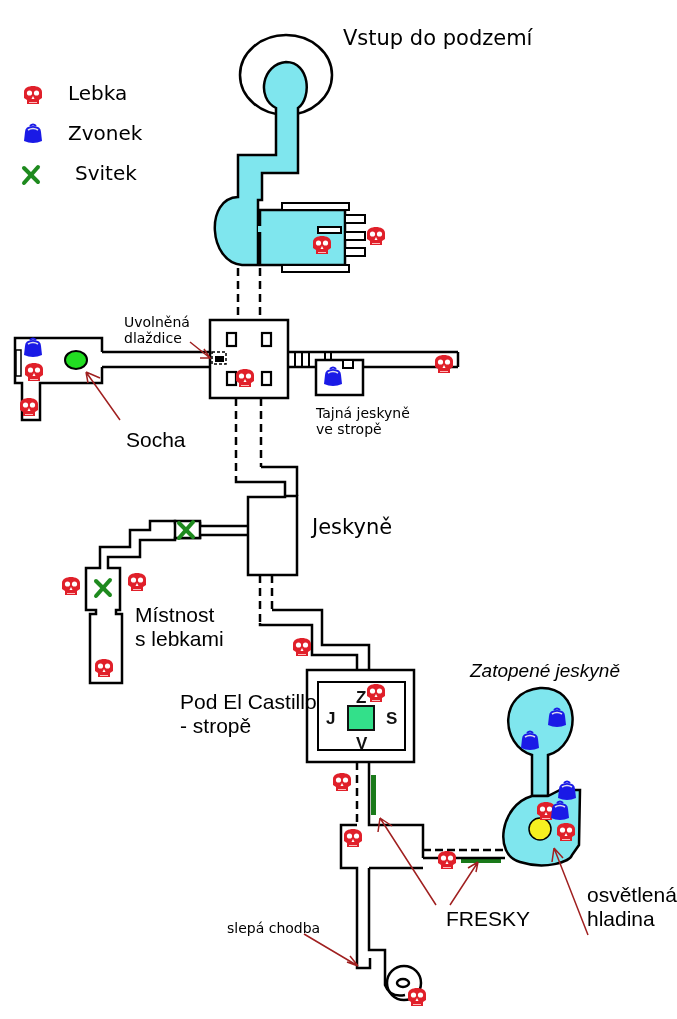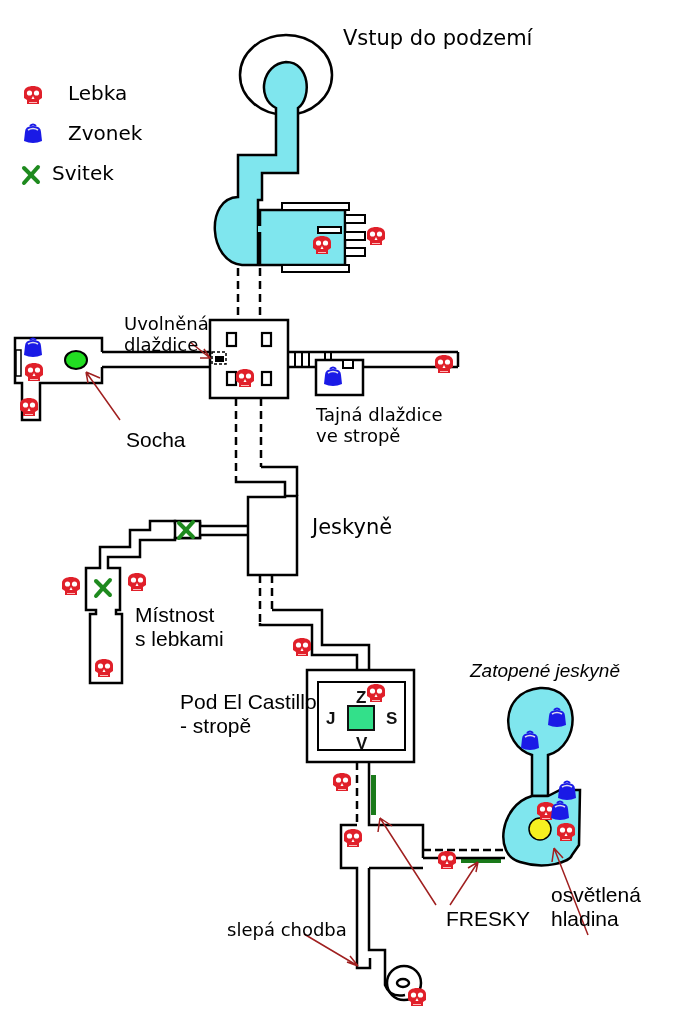--- a/index.html
+++ b/index.html
@@ -1,21 +1,21 @@
 <!DOCTYPE html>
 <html><head>
 <meta charset="utf-8">
 <style>
   html, body { margin:0; padding:0; background:#ffffff; }
   body { width:677px; height:1019px; position:relative; overflow:hidden; font-family:"DejaVu Sans", "Liberation Sans", sans-serif; }
   #map { position:absolute; left:0; top:0; width:677px; height:1019px; }
   .lbl { position:absolute; color:#000; white-space:nowrap; line-height:1.15; }
   .lbl-lg { font-size:21px; font-family:"DejaVu Sans", sans-serif; }
   .lbl-md { font-size:19px; font-family:"Liberation Sans", sans-serif;font-style:italic; }
-  .lbl-sm { font-size:18px; font-family:"DejaVu Sans", sans-serif; }
+  .lbl-sm { font-size:14px; font-family:"DejaVu Sans", sans-serif; }
   .lbl-ml { font-size:21px; font-family:"Liberation Sans", sans-serif;margin-left:9px; }
   .legend-text { position:absolute; font-size:20px; font-family:"DejaVu Sans", sans-serif; color:#000; }
   .dir { position:absolute; font-weight:bold; font-size:17px; font-family:"Liberation Sans", sans-serif; color:#111; }
 </style>
 </head>
 <body>
 
 <svg id="map" viewBox="0 0 677 1019" xmlns="http://www.w3.org/2000/svg">
   <defs>
     <g id="skull">
@@ -174,44 +174,44 @@
     <path d="M120,420 L86,372 M86,372 L88,383 M86,372 L100,378"></path>
     <path d="M436,905 L380,818 M380,818 L378,832 M380,818 L392,826"></path>
     <path d="M450,905 L478,862 M478,862 L468,868 M478,862 L476,872"></path>
     <path d="M588,935 L554,848 M554,848 L552,862 M554,848 L563,858"></path>
     <path d="M304,934 L358,966 M358,966 L347,962 M358,966 L350,956"></path>
   </g>
 </svg>
 
 <div class="legend-text" style="left:68px;top:81px;">Lebka</div>
 <div class="legend-text" style="left:68px;top:121px;">Zvonek</div>
-<div class="legend-text" style="left:52px;top:161px;">Svitek</div>
+<div class="legend-text" style="left:75px;top:161px;">Svitek</div>
 
 <div class="lbl lbl-lg" style="left:343px;top:26px;">Vstup do podzemí</div>
 <div class="lbl lbl-sm" style="left:124px;top:314px;">
   <div>Uvolněná</div>
   <div>dlaždice</div>
 </div>
 <div class="lbl lbl-ml" style="left:117px;top:428px;">Socha</div>
 <div class="lbl lbl-sm" style="left:316px;top:405px;">
-  <div>Tajná dlaždice</div>
+  <div>Tajná jeskyně</div>
   <div>ve stropě</div>
 </div>
 <div class="lbl lbl-lg" style="left:312px;top:515px;">Jeskyně</div>
 <div class="lbl lbl-ml" style="left:126px;top:603px;">
   <div>Místnost</div>
   <div>s lebkami</div>
 </div>
 <div class="lbl lbl-ml" style="left:171px;top:690px;">
   <div>Pod El Castillo</div>
   <div>- stropě</div>
 </div>
 <div class="dir" style="left:356px;top:688px;">Z</div>
 <div class="dir" style="left:326px;top:709px;">J</div>
 <div class="dir" style="left:386px;top:709px;">S</div>
 <div class="dir" style="left:356px;top:734px;">V</div>
 <div class="lbl lbl-md" style="left:470px;top:660px;">Zatopené jeskyně</div>
 <div class="lbl lbl-ml" style="left:437px;top:907px;">FRESKY</div>
-<div class="lbl lbl-ml" style="left:542px;top:883px;">
+<div class="lbl lbl-ml" style="left:578px;top:883px;">
   <div>osvětlená</div>
   <div>hladina</div>
 </div>
 <div class="lbl lbl-sm" style="left:227px;top:920px;text-align:center;">slepá chodba</div>
 
 </body></html>

